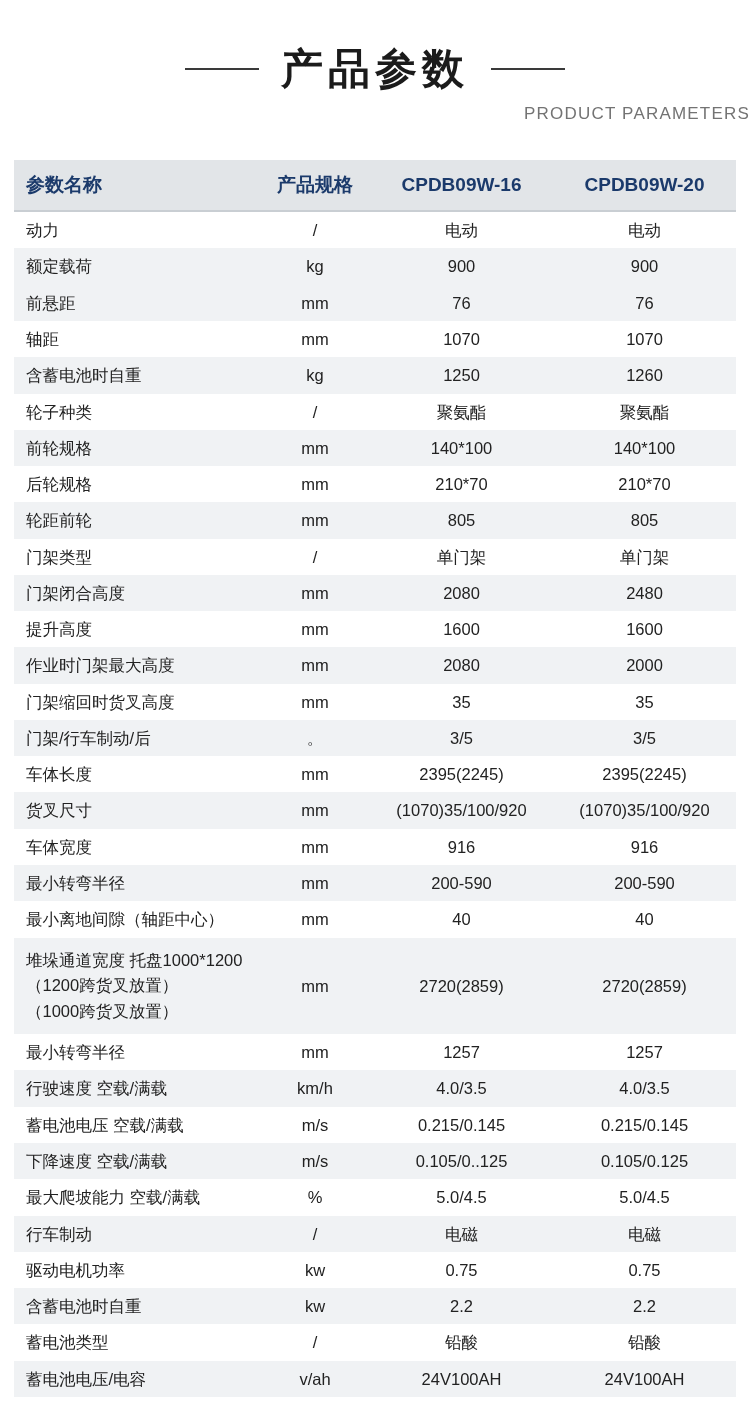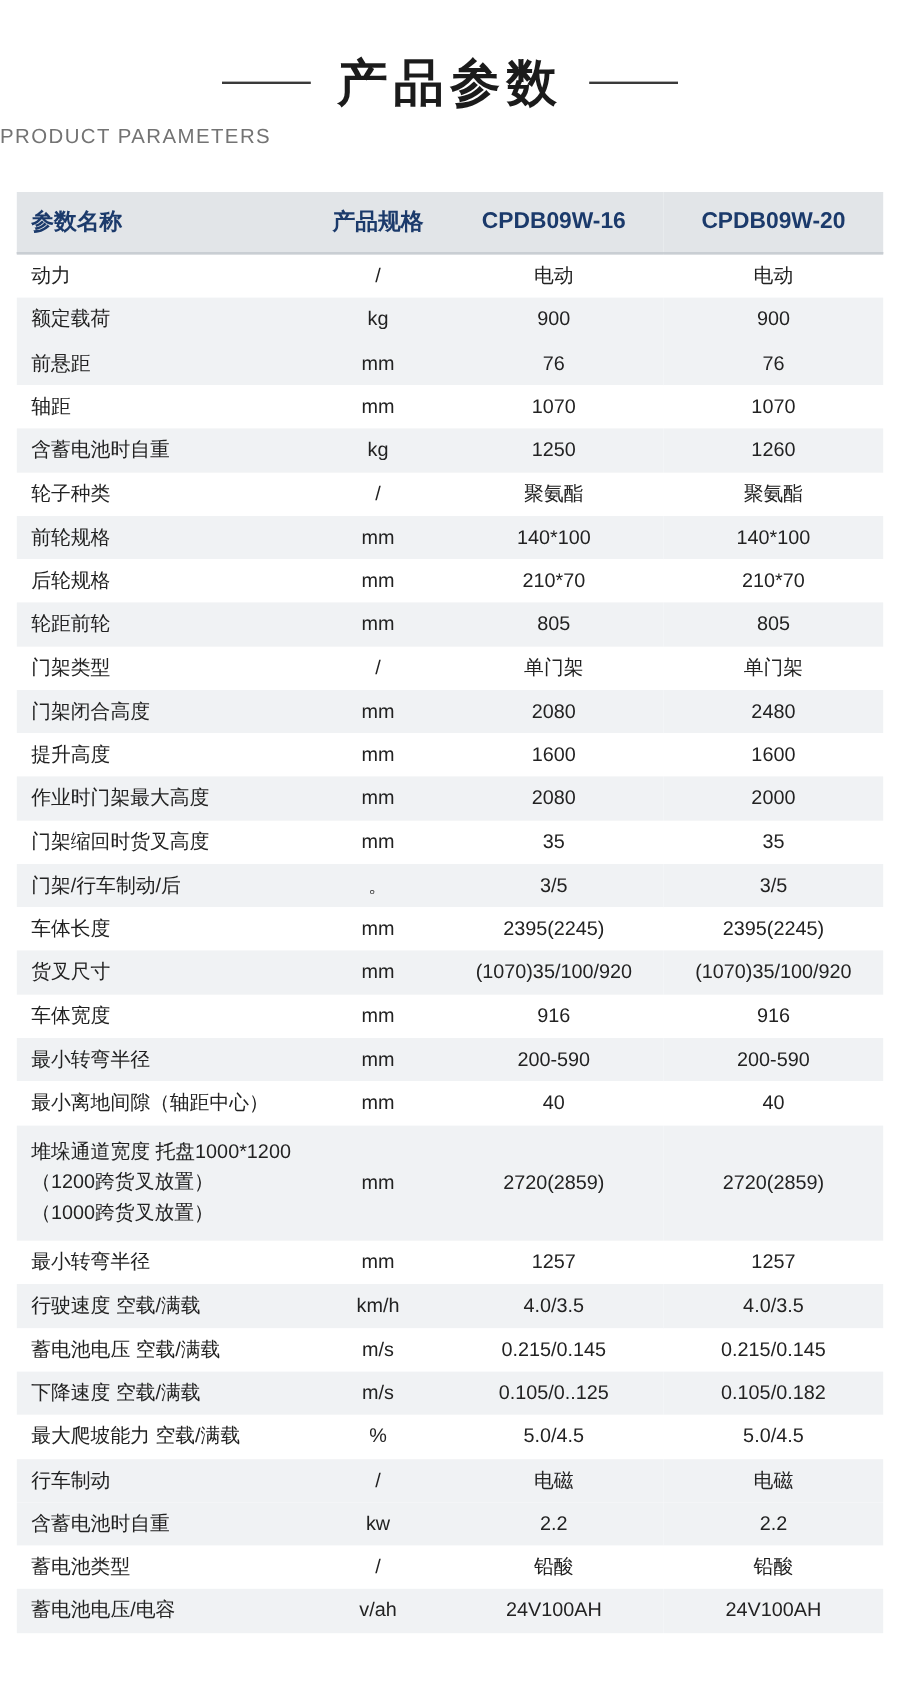--- a/index.html
+++ b/index.html
@@ -19,21 +19,21 @@
   .page {
     width: 750px;
     height: 1418px;
     background: #ffffff;
     padding: 0;
   }
 
   
   .header {
     padding-top: 46px;
-    text-align: left;
+    text-align: right;
   }
   .title-row {
     display: flex;
     align-items: center;
     justify-content: center;
     gap: 22px;
   }
   .title-rule {
     width: 74px;
     height: 2px;
@@ -285,34 +285,40 @@
           <tr class="odd">
             <td class="name">蓄电池电压 空载/满载</td>
             <td class="unit">m/s</td>
             <td class="val">0.215/0.145</td>
             <td class="val">0.215/0.145</td>
           </tr>
           <tr class="even">
             <td class="name">下降速度 空载/满载</td>
             <td class="unit">m/s</td>
             <td class="val">0.105/0..125</td>
-            <td class="val">0.105/0.182</td>
+            <td class="val">0.105/0.125</td>
           </tr>
           <tr class="odd">
             <td class="name">最大爬坡能力 空载/满载</td>
             <td class="unit">%</td>
             <td class="val">5.0/4.5</td>
             <td class="val">5.0/4.5</td>
           </tr>
           <tr class="even">
             <td class="name">行车制动</td>
             <td class="unit">/</td>
             <td class="val">电磁</td>
             <td class="val">电磁</td>
           </tr>
+          <tr class="odd">
+            <td class="name">驱动电机功率</td>
+            <td class="unit">kw</td>
+            <td class="val">0.75</td>
+            <td class="val">0.75</td>
+          </tr>
           <tr class="even">
             <td class="name">含蓄电池时自重</td>
             <td class="unit">kw</td>
             <td class="val">2.2</td>
             <td class="val">2.2</td>
           </tr>
           <tr class="odd">
             <td class="name">蓄电池类型</td>
             <td class="unit">/</td>
             <td class="val">铅酸</td>

